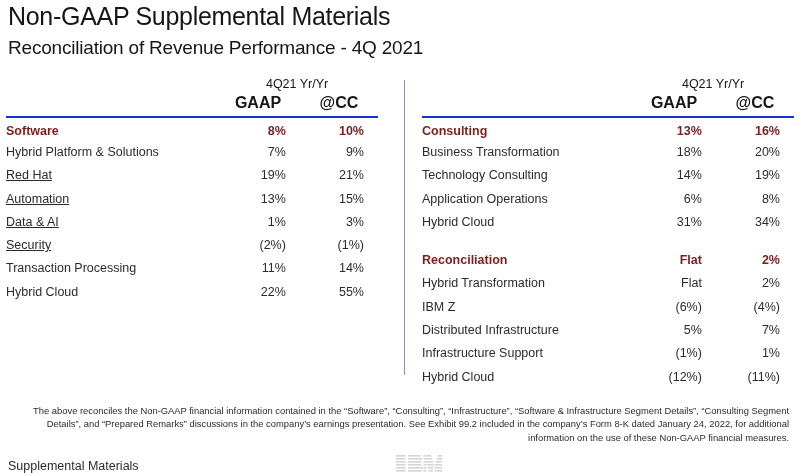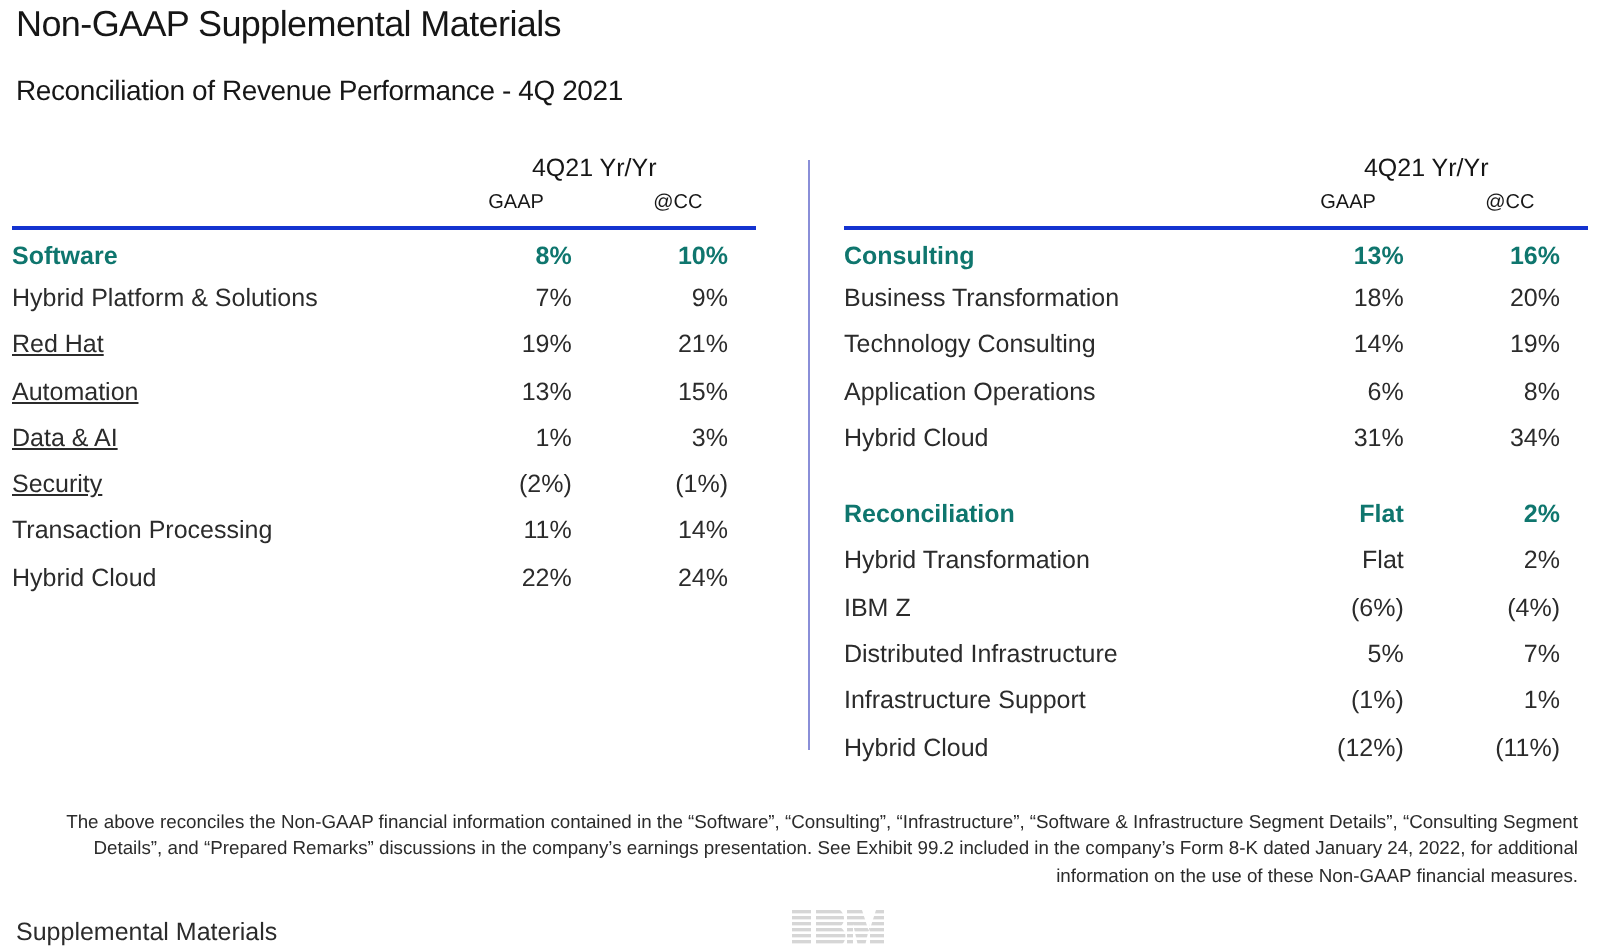--- a/index.html
+++ b/index.html
@@ -11,30 +11,30 @@
     font-family: "Liberation Sans", sans-serif;
     color: #1a1a1a;
     overflow: hidden;
     position: relative;
   }
 
   
   #slide-title {
     position: absolute;
     left: 8px; top: 2px;
-    font-size: 18px;
+    font-size: 25px;
     font-weight: 400;
     letter-spacing: -0.3px;
     color: #161616;
     white-space: nowrap;
   }
   #slide-subtitle {
     position: absolute;
     left: 8px; top: 37px;
-    font-size: 14px;
+    font-size: 19px;
     font-weight: 400;
     letter-spacing: -0.2px;
     color: #161616;
     white-space: nowrap;
   }
 
   
   #panel-divider {
     position: absolute;
     left: 404px; top: 80px;
@@ -60,41 +60,41 @@
   .hdr-span {
     text-align: center;
     font-weight: normal;
     font-size: 12.5px;
     padding: 0 0 3px 0;
     color: #161616;
     height: 18px;
   }
   .hdr-col {
     text-align: center;
-    font-weight: normal;
-    font-size: 10px;
+    font-weight: bold;
+    font-size: 16px;
     padding: 0 0 4px 0;
     color: #161616;
     height: 19px;
   }
   .rule-row td {
     border-bottom: 2px solid #1433d0;
     height: 0;
     padding: 0;
     font-size: 0;
     line-height: 0;
   }
 
   
   tr.drow td { height: 23.3px; vertical-align: middle; padding: 0; }
   td.lbl { text-align: left; color: #2b2b2b; white-space: nowrap; }
   td.val { text-align: center; color: #2b2b2b; }
   td.val.rt { text-align: right; padding-right: 14px; }
 
-  tr.drow.bold td { font-weight: bold; color: #0f766e; }
+  tr.drow.bold td { font-weight: bold; color: #7f1d1d; }
   tr.drow.first-body td { padding-top: 3px; }
 
   .ind0 { padding-left: 2px; }
   .ind1 { padding-left: 2px; }
   .ind2 { padding-left: 26px; text-decoration: underline; }
   .ind2r { padding-left: 16px; margin-top: 28px; }
 
   tr.spacer-row td { height: 15px; padding: 0; font-size: 0; line-height: 0; }
 
   
@@ -183,21 +183,21 @@
           <td class="val rt">(1%)</td>
         </tr>
         <tr class="drow">
           <td class="lbl ind1">Transaction Processing</td>
           <td class="val rt">11%</td>
           <td class="val rt">14%</td>
         </tr>
         <tr class="drow">
           <td class="lbl ind1">Hybrid Cloud</td>
           <td class="val rt">22%</td>
-          <td class="val rt">24%</td>
+          <td class="val rt">55%</td>
         </tr>
       </tbody>
   </table>
 </div>
 
 <div class="panel" id="panel-right">
   <table class="recon">
     <colgroup>
         <col class="c-label">
         <col class="c-gaap">

